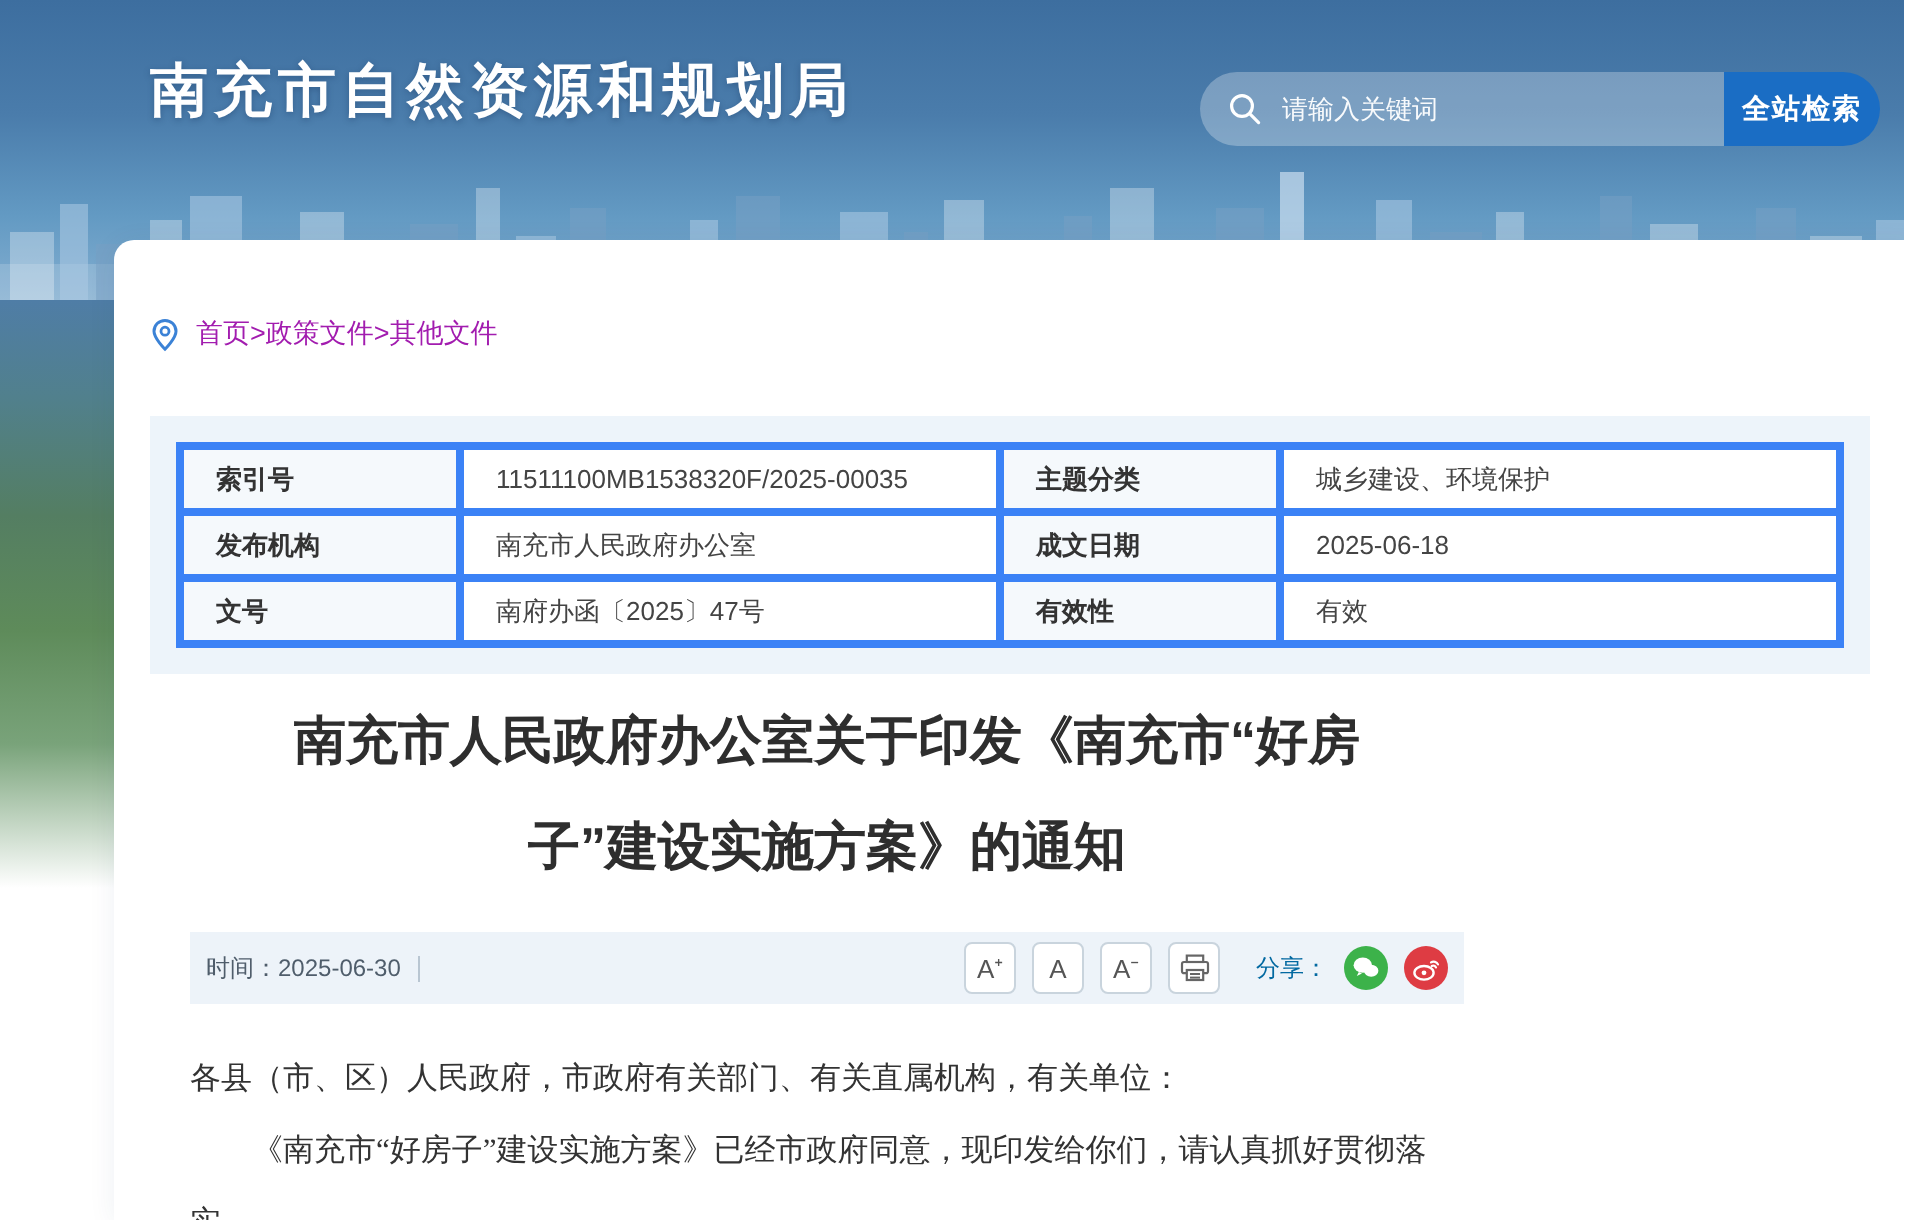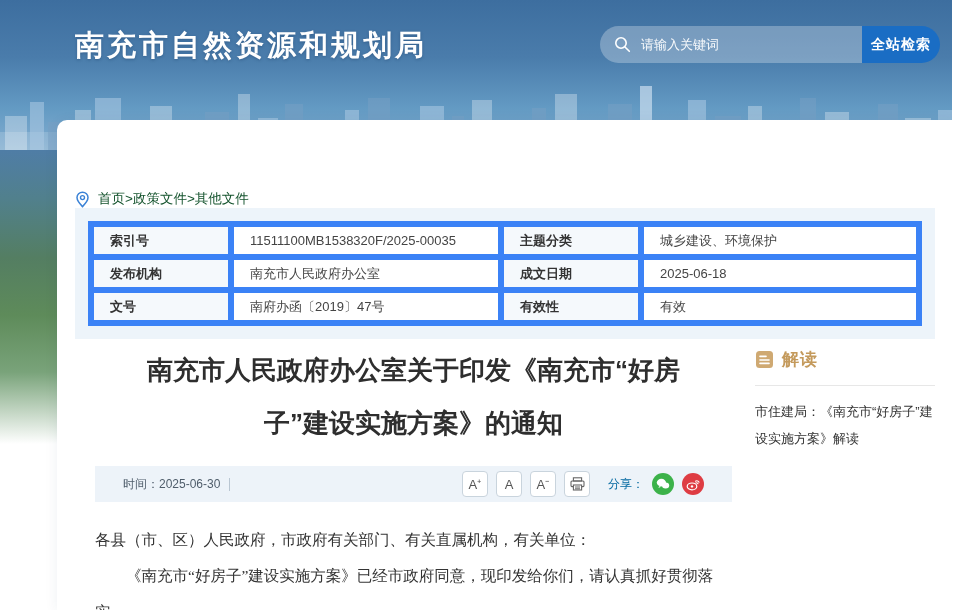--- a/index.html
+++ b/index.html
@@ -17,21 +17,21 @@
   .hero svg.skyline { position:absolute; bottom:0; left:0; display:block; }
   .hero-left {
     position:absolute; top:150px; left:0; width:57px; height:300px;
     background:linear-gradient(180deg,#4f7da6 0%, #51808d 16%, #547e62 36%, #5e8b5a 55%, #79a37a 74%, rgba(255,255,255,0) 98%);
   }
   .site-title {
     position:absolute; left:75px; top:26px; color:#fff; font-size:29px;
     font-weight:bold; letter-spacing:3px; text-shadow:0 1px 3px rgba(20,50,90,.35);
   }
   .search-group {
-    position:absolute; right:19px; top:26px; height:37px; width:340px;
+    position:absolute; right:19px; top:36px; height:37px; width:340px;
     display:flex; align-items:stretch;
   }
   .search-box {
     flex:1; display:flex; align-items:center; gap:10px; padding:0 14px;
     background:rgba(255,255,255,0.28); border-radius:19px 0 0 19px;
   }
   .search-box input {
     flex:1; border:none; outline:none; background:transparent;
     color:#fff; font-size:13px; font-family:"Liberation Sans",sans-serif;
   }
@@ -42,42 +42,42 @@
     font-family:"Liberation Sans",sans-serif;
   }
 
   
   .card {
     position:absolute; left:57px; top:120px; width:902px; height:490px;
     background:#fff; border-top-left-radius:10px; box-shadow:0 2px 14px rgba(30,60,100,0.07);
   }
   .breadcrumb {
     position:absolute; left:18px; top:38px; display:flex; align-items:center;
-    gap:8px; font-size:13.5px; color:#14532d; cursor:pointer;margin-top:32px;
+    gap:8px; font-size:13.5px; color:#a21caf; cursor:pointer;
   }
 
   
   .doc-table-wrap {
     position:absolute; left:18px; top:88px; width:860px;
     background:#edf4fa; padding:13px;
   }
   table.doc-table { width:100%; border-collapse:collapse; background:#fff; font-size:13px; }
-  table.doc-table td { border:6px solid #3b82f6; height:33px; padding:0 16px; color:#444; }
+  table.doc-table td { border:4px solid #3b82f6; height:33px; padding:0 16px; color:#444; }
   table.doc-table td.lbl { background:#f5f9fc; font-weight:bold; color:#333; width:140px; }
   table.doc-table td.v1 { width:270px; }
 
   
   .main-col { position:absolute; left:38px; top:224px; width:637px; }
   .doc-title {
     font-size:26px; font-weight:bold; color:#2e2e2e; text-align:center;
     line-height:53px; padding:0 28px;
   }
   .meta-bar {
     margin-top:16px; background:#edf3f9; height:36px; display:flex;
-    align-items:center; padding:0 28px; font-size:12px; color:#4f5d6b;
+    align-items:center; padding:0 8px; font-size:12px; color:#4f5d6b;
   }
   .meta-divider { width:1px; height:13px; background:#b9c6d2; margin:0 9px; }
   .meta-actions { margin-left:auto; display:flex; align-items:center; gap:8px; }
   .fs-btn, .print-btn {
     width:26px; height:26px; background:#fff; border:1px solid #c9d4dd; border-radius:4px;
     font-size:13px; color:#555; display:flex; align-items:center; justify-content:center;
     cursor:pointer; font-family:"Liberation Sans",sans-serif;
   }
   .share-label { margin-left:10px; color:#0369a1; }
   .share-icon { width:22px; height:22px; border-radius:50%; display:flex; align-items:center; justify-content:center; cursor:pointer; }
@@ -178,21 +178,21 @@
           <td>城乡建设、环境保护</td>
         </tr>
         <tr>
           <td class="lbl">发布机构</td>
           <td class="v1">南充市人民政府办公室</td>
           <td class="lbl">成文日期</td>
           <td>2025-06-18</td>
         </tr>
         <tr>
           <td class="lbl">文号</td>
-          <td class="v1">南府办函〔2019〕47号</td>
+          <td class="v1">南府办函〔2025〕47号</td>
           <td class="lbl">有效性</td>
           <td>有效</td>
         </tr>
       </tbody>
         </table>
     </div>
 
     <div class="main-col">
       <div class="doc-title">南充市人民政府办公室关于印发《南充市“好房子”建设实施方案》的通知</div>
 
@@ -233,28 +233,15 @@
       </div>
 
       <div class="article-body">
         <p>各县（市、区）人民政府，市政府有关部门、有关直属机构，有关单位：</p>
         <p class="indent">《南充市“好房子”建设实施方案》已经市政府同意，现印发给你们，请认真抓好贯彻落实。</p>
         <p class="sign">南充市人民政府办公室</p>
 
       </div>
     </div>
 
-    <div class="sidebar">
-      <div class="sidebar-head">
-        <svg width="19" height="19" viewBox="0 0 19 19">
-          <rect x="1" y="1" width="17" height="17" rx="3.5" fill="#cfa972"></rect>
-          <line x1="5" y1="6.4" x2="11" y2="6.4" stroke="#fff" stroke-width="1.6" stroke-linecap="round"></line>
-          <line x1="5" y1="10" x2="14" y2="10" stroke="#fff" stroke-width="1.6" stroke-linecap="round"></line>
-          <line x1="5" y1="13.4" x2="14" y2="13.4" stroke="#fff" stroke-width="1.6" stroke-linecap="round"></line>
-        </svg>
-        <span class="hd-text">解读</span>
-      </div>
-      <div class="sidebar-divider"></div>
-      <div class="sidebar-link">市住建局：《南充市“好房子”建设实施方案》解读</div>
-    </div>
 
   </div>
 </div>
 
 </body></html>

